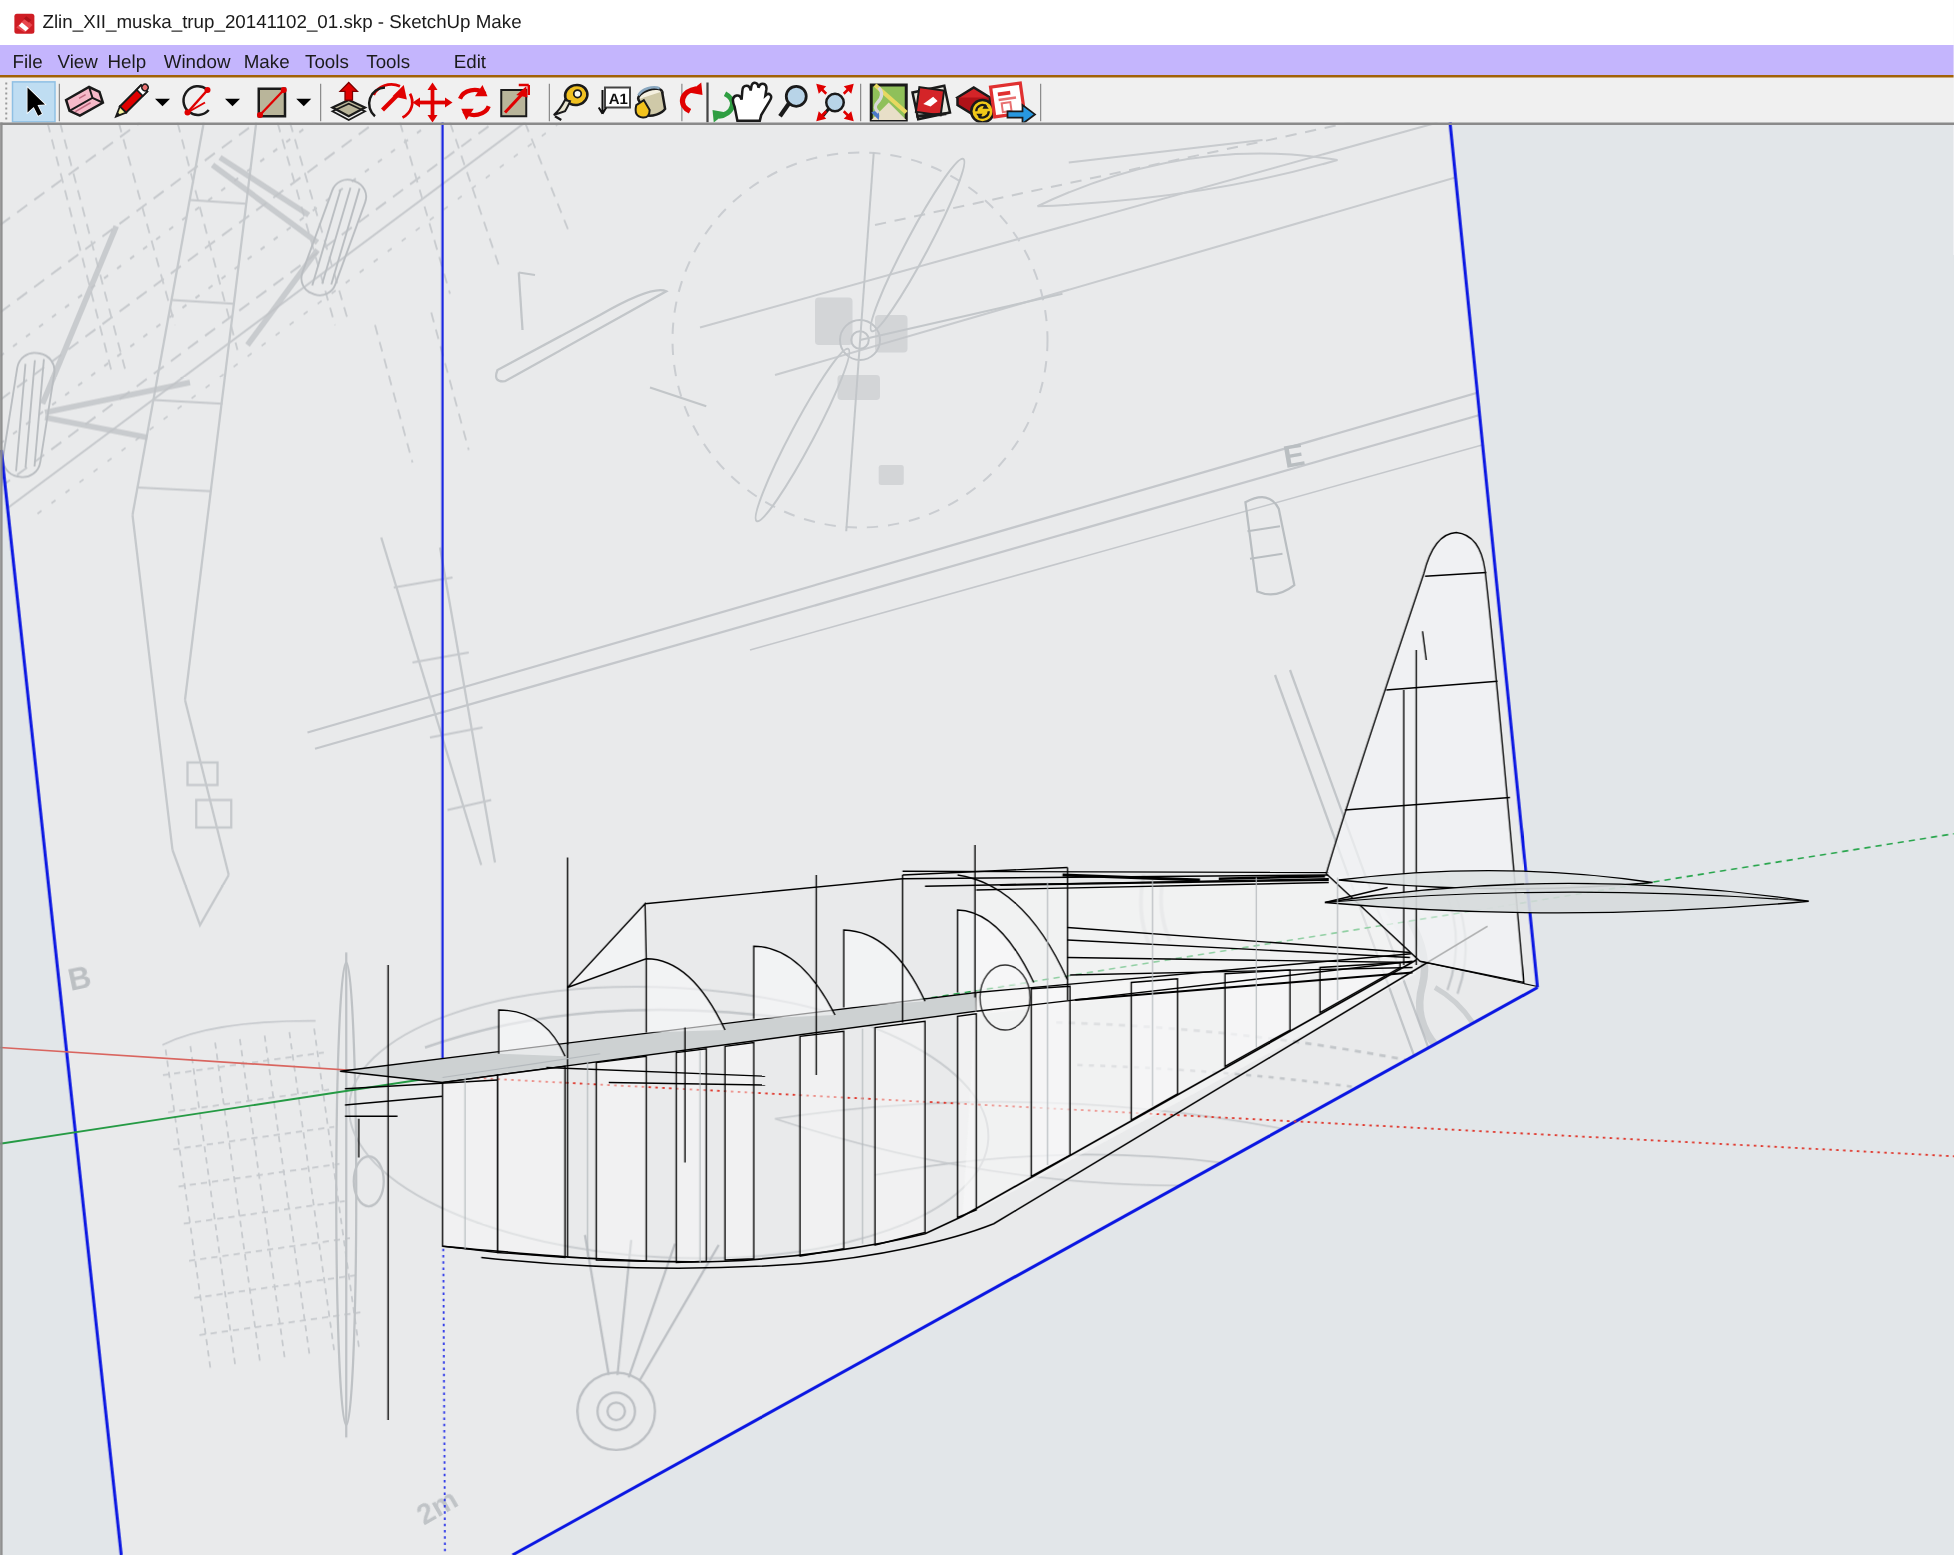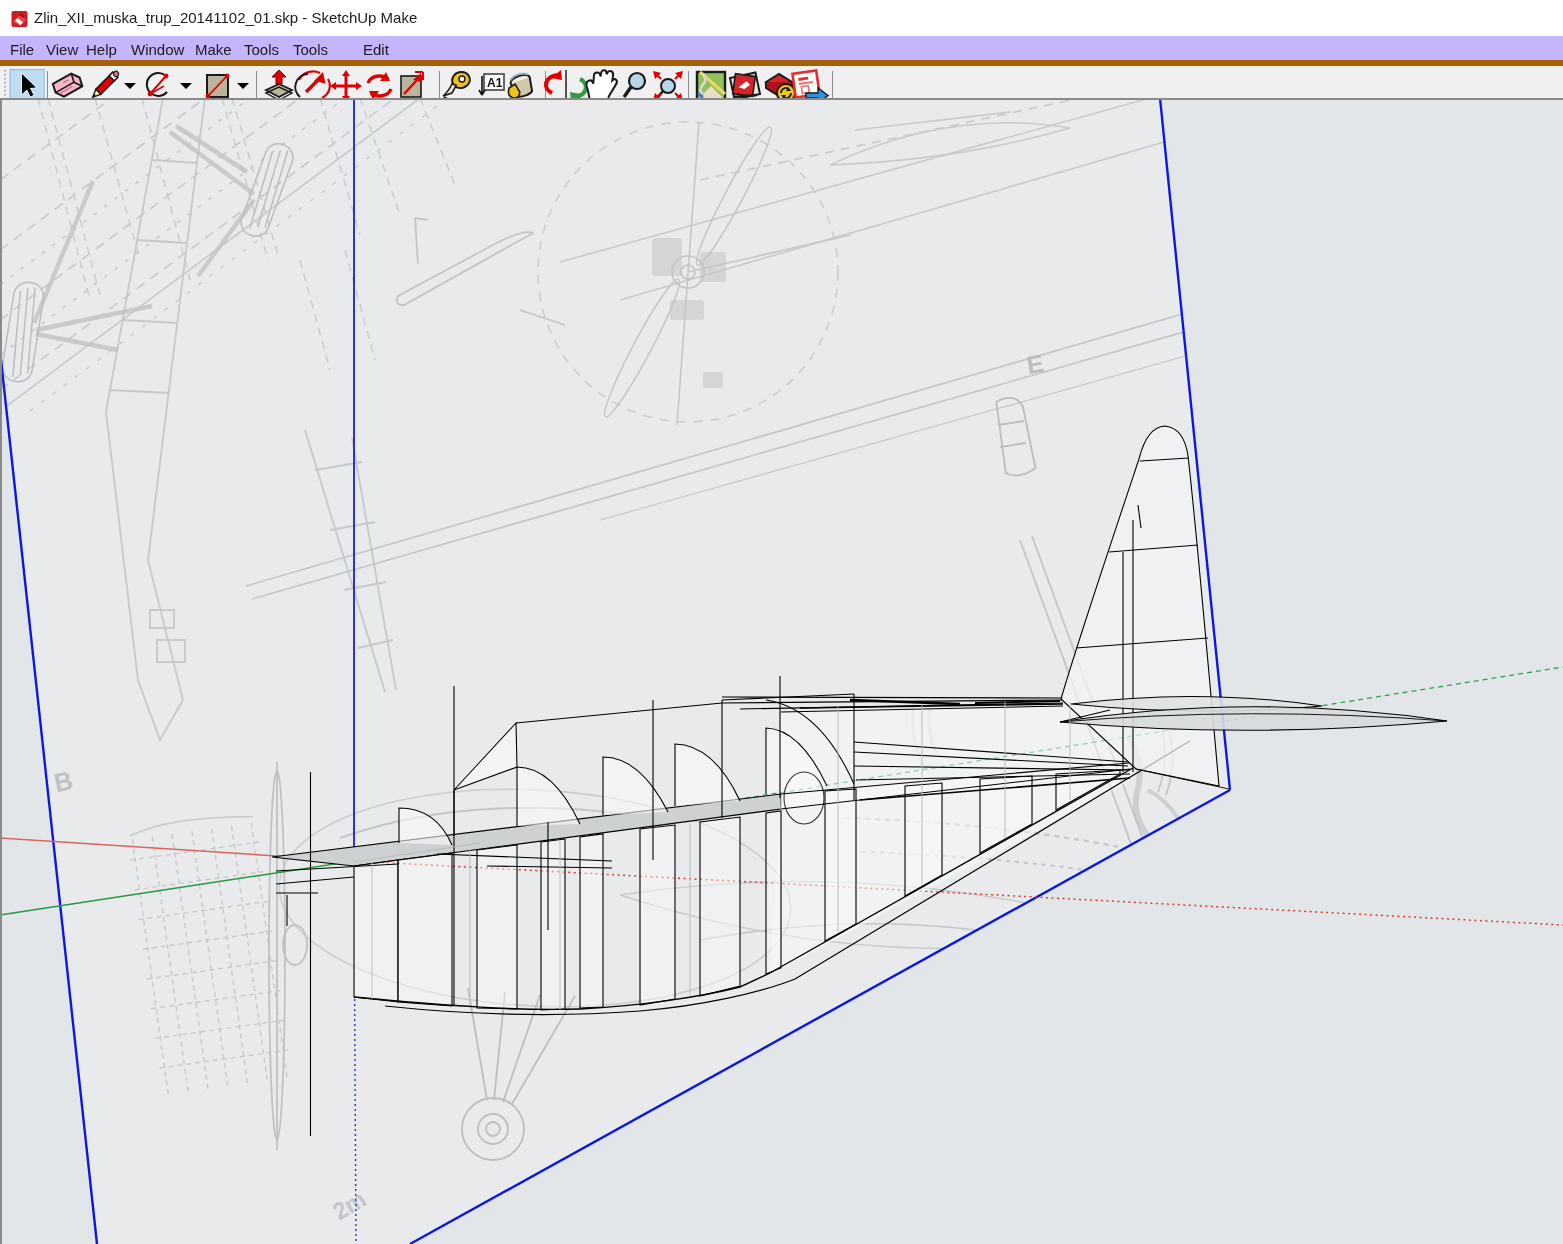--- a/index.html
+++ b/index.html
@@ -2,21 +2,21 @@
 <html><head>
 <meta charset="utf-8">
 <style>
   html,body{margin:0;padding:0;}
   body{width:1563px;height:1244px;overflow:hidden;background:#ffffff;
        font-family:"Liberation Sans",sans-serif;position:relative;}
   #titlebar{position:absolute;left:0;top:0;width:1563px;height:36px;background:#ffffff;}
   #titletext{position:absolute;left:34px;top:9px;font-size:15px;color:#1b1b1b;}
   #menubar{position:absolute;left:0;top:36px;width:1563px;height:24px;background:#c4b5fd;}
   .mi{position:absolute;top:5px;font-size:15px;color:#1b1b1b;}
-  #toolbar{position:absolute;left:0;top:60px;width:1563px;height:38px;background:#f0f0f0;border-top:6px solid #a16207;}
+  #toolbar{position:absolute;left:0;top:60px;width:1563px;height:38px;background:#f0f0f0;border-top:2px solid #a16207;}
   #canvas{position:absolute;left:0;top:98px;width:1563px;height:1146px;}
 </style>
 </head>
 <body>
 <div id="titlebar">
   <svg style="position:absolute;left:11px;top:10px" width="18" height="18" viewBox="0 0 18 18">
     <rect x="0.5" y="1" width="16" height="16" rx="2" fill="#cf1d24"></rect>
     <path d="M2 12 L9 5 L15 10 L9 16 Z" fill="#e8474e"></path>
     <path d="M4 10.5 L6.5 8 L12 12.5 L9.5 15 Z" fill="#ffffff"></path>
     <path d="M10 3 L14 6 L12 8 L8 5 Z" fill="#b01218"></path>

